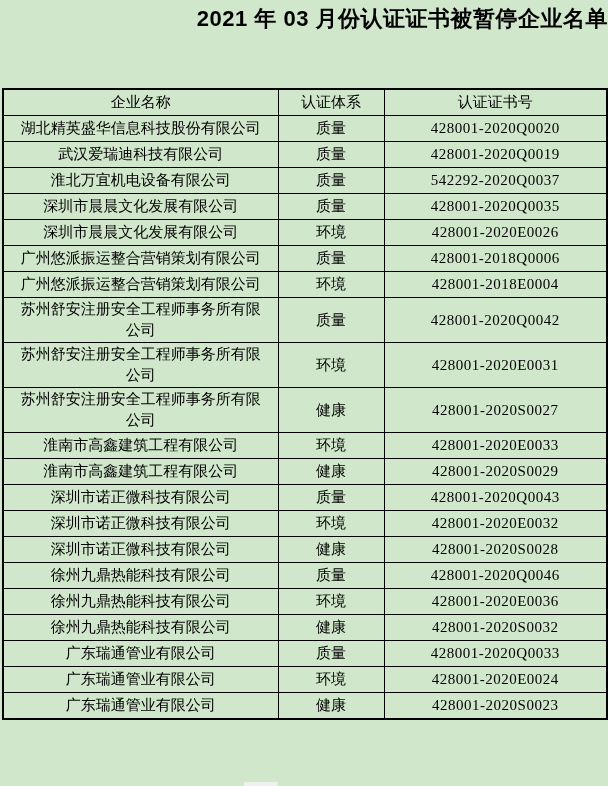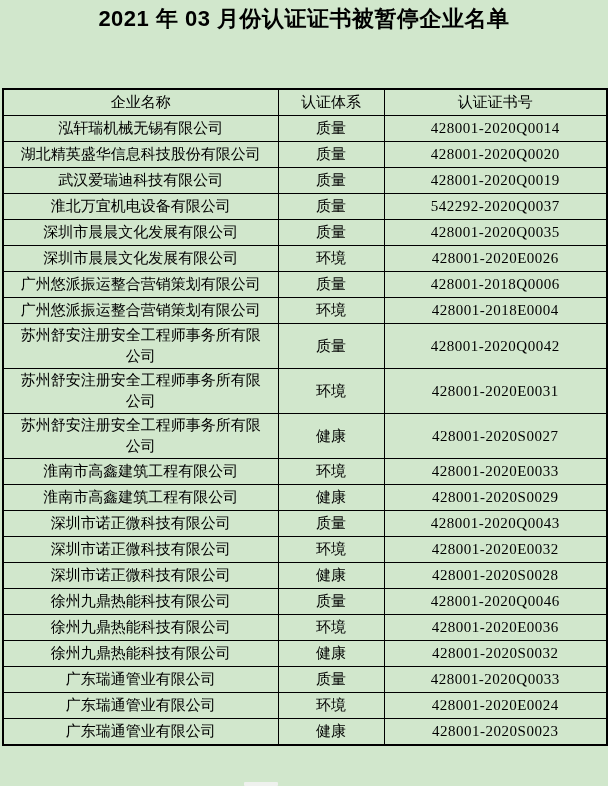--- a/index.html
+++ b/index.html
@@ -14,21 +14,21 @@
     font-family: "Liberation Serif", "DejaVu Serif", serif;
     color: #000;
     overflow: hidden;
   }
   .doc-title {
     position: absolute;
     top: 4px;
     left: 0;
     width: 608px;
     margin: 0;
-    text-align: center;
+    text-align: right;
     font-size: 22px;
     font-weight: bold;
     letter-spacing: 0.5px;
     font-family: "Liberation Sans", "DejaVu Sans", sans-serif;
   }
   table.cert-table {
     position: absolute;
     top: 88px;
     left: 2px;
     width: 604px;
@@ -84,25 +84,20 @@
     </colgroup>
     <thead>
       <tr>
         <th>企业名称</th>
         <th>认证体系</th>
         <th>认证证书号</th>
       </tr>
     </thead>
     <tbody>
         <tr>
-          <td class="company-cell">泓轩瑞机械无锡有限公司</td>
-          <td class="system-cell">质量</td>
-          <td class="number-cell">428001-2020Q0014</td>
-        </tr>
-        <tr>
           <td class="company-cell">湖北精英盛华信息科技股份有限公司</td>
           <td class="system-cell">质量</td>
           <td class="number-cell">428001-2020Q0020</td>
         </tr>
         <tr>
           <td class="company-cell">武汉爱瑞迪科技有限公司</td>
           <td class="system-cell">质量</td>
           <td class="number-cell">428001-2020Q0019</td>
         </tr>
         <tr>

